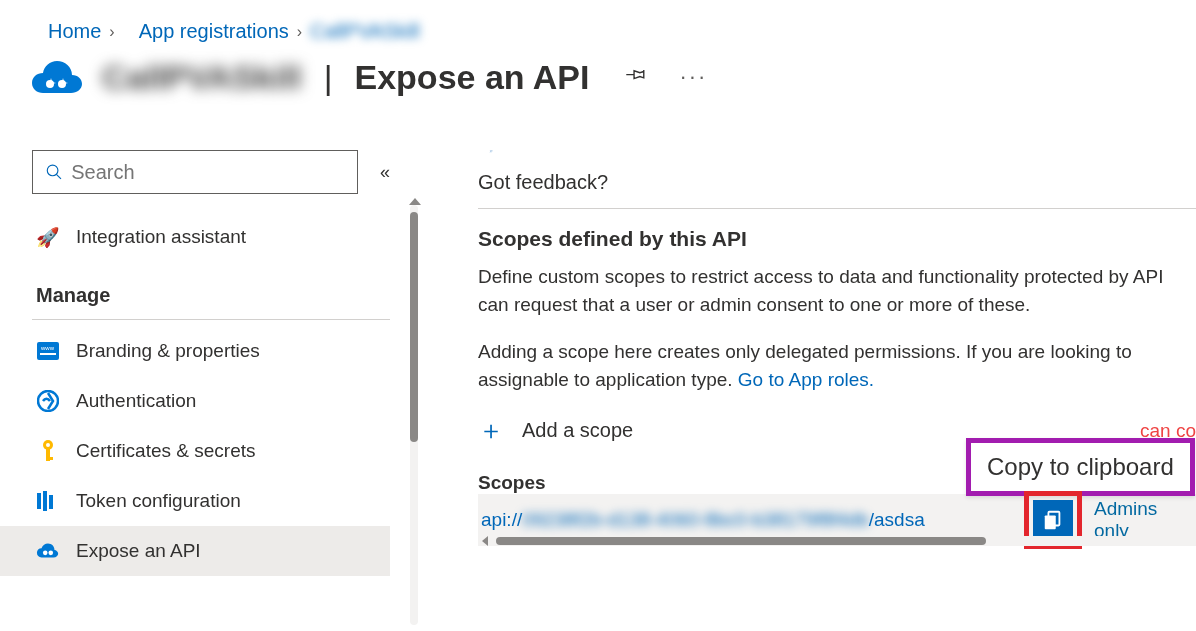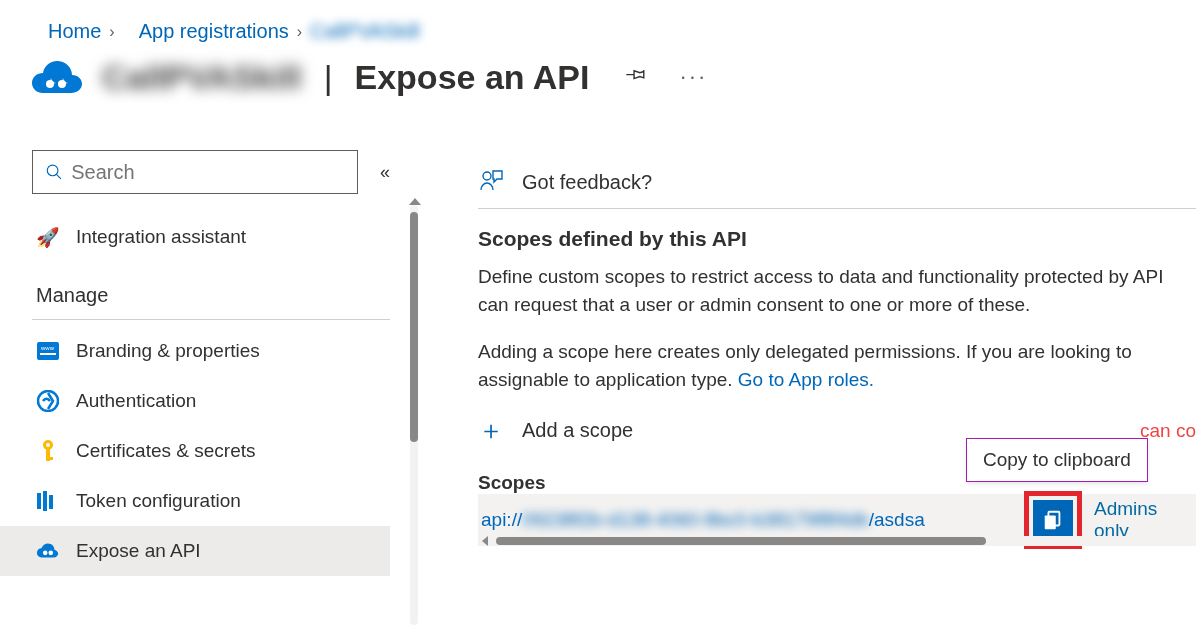--- a/index.html
+++ b/index.html
@@ -31,44 +31,44 @@
   .search-box svg { width:20px; height:20px; fill:none; stroke:#0067b8; stroke-width:1.5; margin-right:8px;}
   .search-box input { border:0; outline:0; font-size:20px; color:#1d4ed8; background:transparent; width:100%;}
   .collapse-btn { color:#323130; font-size:18px; cursor:pointer;}
   .nav-track { position:absolute; top:55px; right:2px; width:8px; height:420px; background:#f3f2f1; border-radius:4px;}
   .nav-thumb { position:absolute; top:7px; left:0; width:8px; height:230px; background:#8a8886; border-radius:4px; }
   .nav-arrow { position:absolute; right:-1px; top:48px; width:0; height:0; border-left:6px solid transparent; border-right:6px solid transparent; border-bottom:7px solid #8a8886;}
 
   .nav-item { display:flex; align-items:center; gap:16px; height:50px; font-size:19px; cursor:pointer; padding-left:4px;}
   .nav-item.selected { background:#edebe9; margin-left:-32px; padding-left:36px; margin-right:30px;}
   .nav-icon { width:24px; height:24px; display:flex; align-items:center; justify-content:center;}
-  .section-hdr { font-size:20px; font-weight:400; padding:22px 0 8px 4px; }
+  .section-hdr { font-size:20px; font-weight:700; padding:22px 0 8px 4px; }
   .section-rule { border:0; border-top:1px solid #d2d0ce; margin:4px 30px 6px 0;}
 
   
   .main { flex:1; padding-left:58px; position:relative;}
-  .feedback-row { display:flex; align-items:flex-end; gap:18px; height:44px; font-size:20px; cursor:pointer;}
+  .feedback-row { display:flex; align-items:flex-start; gap:18px; height:44px; font-size:20px; cursor:pointer;flex-direction:column;}
   .feedback-row svg { width:26px; height:26px; fill:none; stroke:#0067b8; stroke-width:1.4;}
   .main-rule { border:0; border-top:1px solid #d2d0ce; margin:14px 0 18px 0;}
   .sect-title { font-size:21px; font-weight:700; margin-bottom:12px;}
   .body-text { font-size:19px; color:#323130; line-height:1.45; margin-bottom:20px;}
   .body-text .link { color:#0067b8; cursor:pointer;}
   .add-scope { display:flex; align-items:center; gap:18px; font-size:20px; cursor:pointer; margin:10px 0 24px 0;}
   .add-scope .plus { color:#0067b8; font-size:26px; font-weight:400; width:26px; text-align:center;}
   .scopes-label { font-size:19px; font-weight:600; margin-bottom:0;}
 
   
   .scope-row { display:flex; align-items:center; height:52px; background:#f3f2f1; font-size:19px; position:relative;}
   .scope-uri { color:#0067b8; padding-left:3px; white-space:nowrap; cursor:pointer;}
   .scope-blur { color:#0067b8; filter:blur(5px); }
   .copy-box { position:absolute; left:546px; top:-3px; width:58px; height:58px; border:5px solid #e3262d; display:flex; align-items:center; justify-content:center; cursor:pointer;}
   .copy-inner { width:40px; height:40px; background:#0067b8; display:flex; align-items:center; justify-content:center;}
   .copy-inner svg { width:22px; height:22px; fill:#fff;}
   .consent-col { position:absolute; left:616px; font-size:19px; color:#0369a1;}
-  .tooltip-box { position:absolute; left:488px; top:-56px; background:#fff; border:1px solid #a21caf; padding:10px 16px; font-size:19px; color:#323130; box-shadow:0 2px 4px rgba(0,0,0,0.1); white-space:nowrap;}
+  .tooltip-box { position:absolute; left:488px; top:-56px; background:#fff; border:5px solid #a21caf; padding:10px 16px; font-size:24px; color:#323130; box-shadow:0 2px 4px rgba(0,0,0,0.1); white-space:nowrap;}
   .consent-hdr { position:absolute; left:662px; top:-52px; font-size:19px; color:#ef4444;}
 
   .hscroll { position:absolute; left:0; right:0; bottom:0; height:10px; background:#f3f2f1;}
   .hscroll-thumb { position:absolute; left:18px; top:1px; height:8px; width:490px; background:#8a8886; border-radius:4px;}
   .hscroll-arrow-l { position:absolute; left:4px; top:0; width:0; height:0; border-top:5px solid transparent; border-bottom:5px solid transparent; border-right:6px solid #8a8886;}
 </style>
 </head>
 <body>
 
 <div class="breadcrumb">

